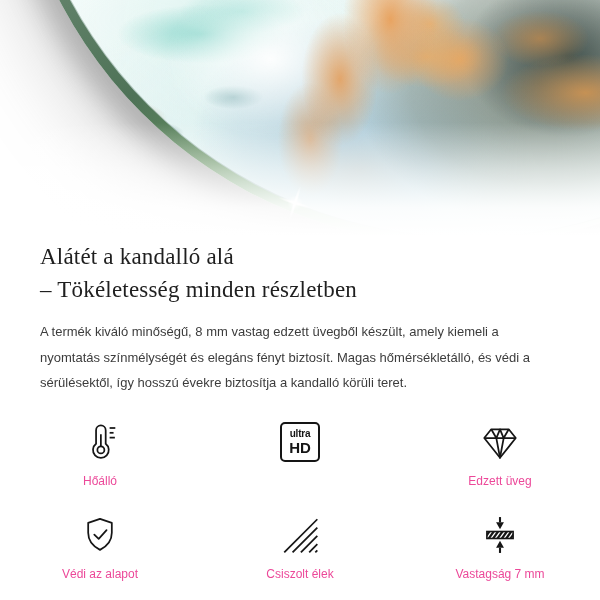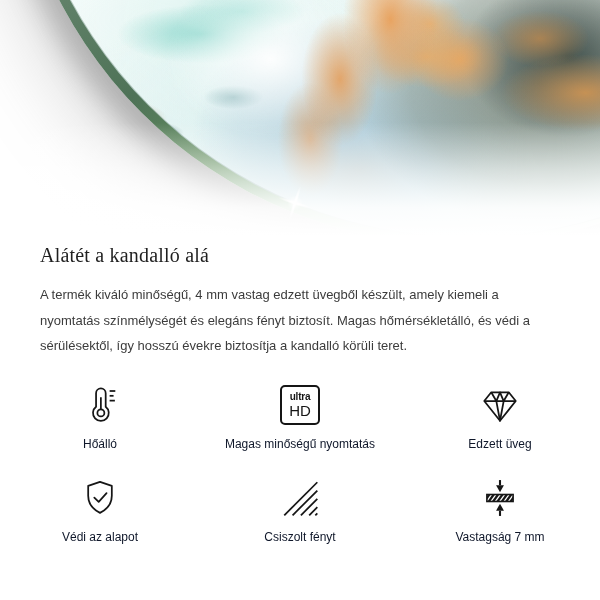--- a/index.html
+++ b/index.html
@@ -65,56 +65,57 @@
              background:radial-gradient(closest-side, #ffffff 30%, rgba(255,255,255,0)); }
   .sparkle-core { position:absolute; left:8px; top:8px; width:20px; height:20px; border-radius:50%;
              background:radial-gradient(closest-side, rgba(255,255,255,1), rgba(255,255,255,0) 75%); }
 
   .hero-fade { position:absolute; inset:0;
     background:linear-gradient(to bottom, rgba(255,255,255,0) 0%, rgba(255,255,255,0) 52%,
                rgba(255,255,255,0.55) 72%, rgba(255,255,255,0.92) 88%, #ffffff 100%); }
 
   
   .text-block { padding:0 40px; }
-  h1 { font-family:"Liberation Serif", serif; font-weight:400; font-size:20px;
+  h1 { font-family:"Liberation Serif", serif; font-weight:400; font-size:23px;
        line-height:1.42; color:#1f1f1f; letter-spacing:0.2px; margin-top:5px; }
   .description { margin-top:13px; font-size:13px; line-height:1.95; color:#3c3c3c; max-width:528px; }
 
   
   .features { margin-top:24px; display:grid; grid-template-columns:1fr 1fr 1fr;
               row-gap:24px; text-align:center; }
   .feature { display:flex; flex-direction:column; }
   .icon-box { height:46px; display:flex; align-items:center; justify-content:center; }
-  .feature-label { margin-top:9px; font-size:12px; color:#0f172a; }
+  .feature-label { margin-top:9px; font-size:12px; color:#ec4899; }
 
   svg.icon { stroke:#161616; fill:none; stroke-width:2; }
 
   .uhd-box { width:40px; height:40px; border:2.6px solid #151515; border-radius:5px;
              display:flex; flex-direction:column; align-items:center; justify-content:center;
              color:#151515; }
   .uhd-top { font-size:10px; font-weight:700; line-height:1; letter-spacing:-0.2px; }
-  .uhd-bottom { font-size:15px; font-weight:400; line-height:1; margin-top:1px; }
+  .uhd-bottom { font-size:15px; font-weight:700; line-height:1; margin-top:1px; }
 </style>
 </head>
 <body>
 
 <div class="hero">
   <div class="disc-edge"></div>
   <div class="disc-face"></div>
   <div class="sparkle">
     <div class="sparkle-core"></div>
   </div>
   <div class="hero-fade"></div>
 </div>
 
 <div class="text-block">
   <h1>
     <span>Alátét a kandalló alá</span><br>
+    <span>– Tökéletesség minden részletben</span>
   </h1>
-  <p class="description">A termék kiváló minőségű, 4 mm vastag edzett üvegből készült, amely kiemeli a nyomtatás színmélységét és elegáns fényt biztosít. Magas hőmérsékletálló, és védi a sérülésektől, így hosszú évekre biztosítja a kandalló körüli teret.</p>
+  <p class="description">A termék kiváló minőségű, 8 mm vastag edzett üvegből készült, amely kiemeli a nyomtatás színmélységét és elegáns fényt biztosít. Magas hőmérsékletálló, és védi a sérülésektől, így hosszú évekre biztosítja a kandalló körüli teret.</p>
 </div>
 
 <div class="features">
 
   <div class="feature">
     <div class="icon-box">
       <svg class="icon" width="42" height="42" viewBox="0 0 48 48">
         <path d="M19.5 26 V10.5 a5.5 5.5 0 0 1 11 0 V26 a9 9 0 1 1 -11 0 Z" stroke-linejoin="round"></path>
         <line x1="25" y1="15" x2="25" y2="28.5" stroke-width="2"></line>
         <circle cx="25" cy="33" r="4"></circle>
@@ -126,21 +127,20 @@
     <div class="feature-label">Hőálló</div>
   </div>
 
   <div class="feature">
     <div class="icon-box">
       <div class="uhd-box">
         <div class="uhd-top">ultra</div>
         <div class="uhd-bottom">HD</div>
       </div>
     </div>
-    <div class="feature-label">Magas minőségű nyomtatás</div>
   </div>
 
   <div class="feature">
     <div class="icon-box">
       <svg class="icon" width="42" height="42" viewBox="0 0 48 48">
         <path d="M14 9.5 H34 L42 19.5 L24 42 L6 19.5 Z" stroke-linejoin="round"></path>
         <path d="M6 19.5 H42 M14 9.5 L19.8 19.5 L24 9.5 L28.2 19.5 L34 9.5 M19.8 19.5 L24 42 L28.2 19.5" stroke-linejoin="round"></path>
       </svg>
     </div>
     <div class="feature-label">Edzett üveg</div>
@@ -159,21 +159,21 @@
   <div class="feature">
     <div class="icon-box">
       <svg class="icon" width="42" height="42" viewBox="0 0 48 48" stroke-width="4">
         <line x1="6" y1="43.8" x2="43.8" y2="6"></line>
         <line x1="15.5" y1="43.8" x2="43.8" y2="15.5"></line>
         <line x1="25" y1="43.8" x2="43.8" y2="25"></line>
         <line x1="34.5" y1="43.8" x2="43.8" y2="34.5"></line>
         <line x1="41.5" y1="43.8" x2="43.8" y2="41.5"></line>
       </svg>
     </div>
-    <div class="feature-label">Csiszolt fényt</div>
+    <div class="feature-label">Csiszolt élek</div>
   </div>
 
   <div class="feature">
     <div class="icon-box">
       <svg class="icon" width="42" height="42" viewBox="0 0 48 48">
         <defs>
             <clipPath id="barclip">
               <rect x="9" y="20" width="30" height="8"></rect>
             </clipPath>
           </defs>

